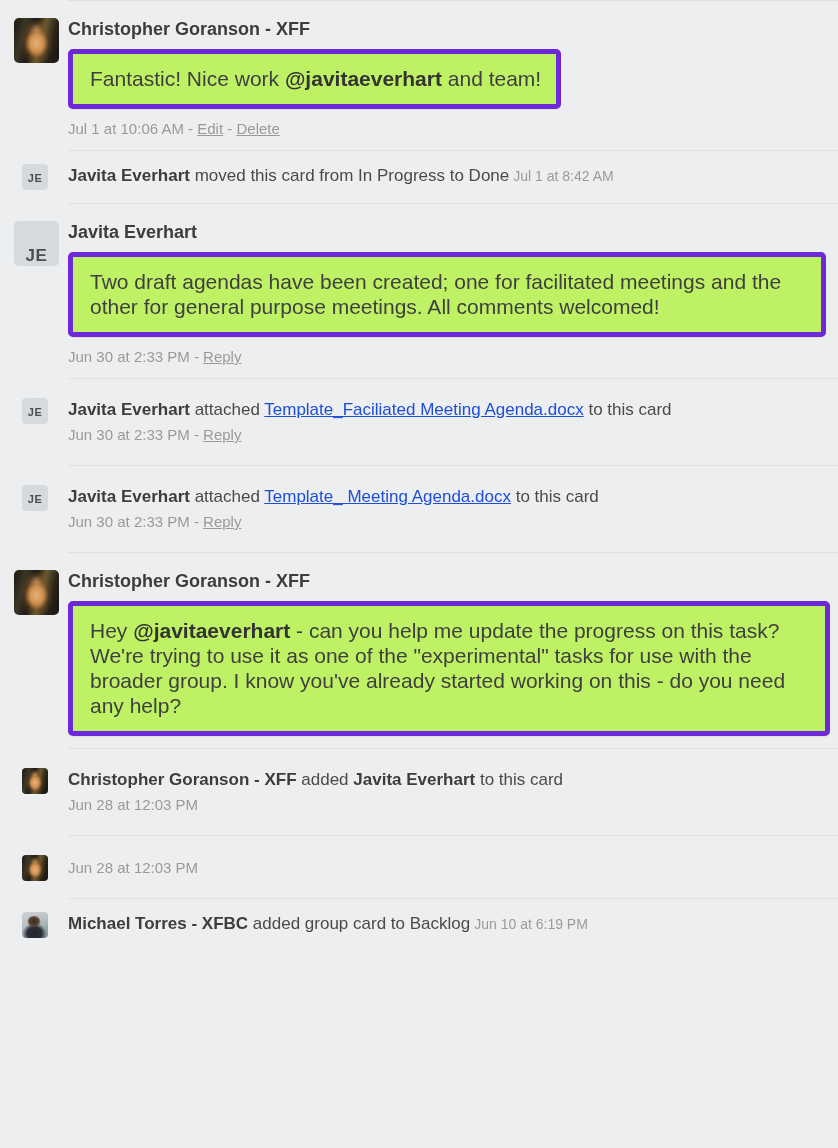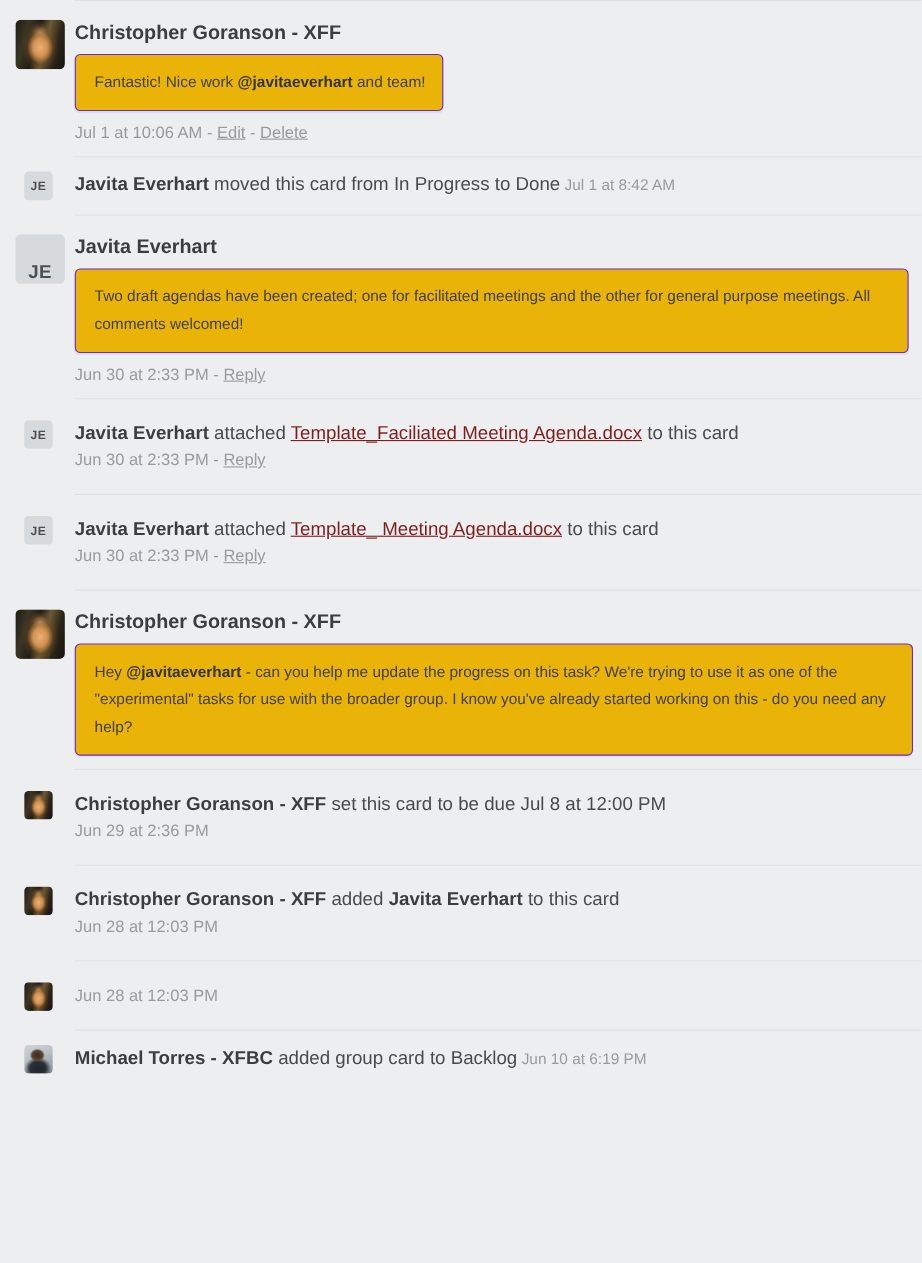--- a/index.html
+++ b/index.html
@@ -77,26 +77,26 @@
   .author {
     font-size: 18px;
     font-weight: bold;
     color: #3d3d3d;
     line-height: 22px;
   }
   .comment-block { padding-top: 18px; padding-bottom: 12px; }
   .comment-block .author { margin-bottom: 9px; }
 
   .bubble {
-    background: #eab308;
-    border: 1px solid #6d28d9;
+    background: #bef264;
+    border: 5px solid #6d28d9;
     border-radius: 5px;
     box-shadow: 0 1px 1px rgba(0,0,0,0.07);
     padding: 12px 15px 13px 17px;
-    font-size: 14px;
+    font-size: 21px;
     line-height: 25px;
     color: #3f3f3f;
     box-sizing: border-box;
   }
   .bubble.fit   { display: inline-block; }
   .bubble.wide  { display: block; margin-right: 8px; }
   .bubble.widest{ display: block; margin-right: 4px; }
   .bubble b { font-weight: bold; color: #333; }
 
   .meta {
@@ -130,21 +130,21 @@
     color: #9a9a9a;
     margin-top: 3px;
     line-height: 20px;
   }
   .action-row .sub a {
     color: #9a9a9a;
     text-decoration: underline;
     cursor: pointer;
   }
   .attach-link {
-    color: #7f1d1d;
+    color: #1d4ed8;
     text-decoration: underline;
     cursor: pointer;
   }
 
   .row-tall   { padding-top: 20px; padding-bottom: 20px; }
   .row-compact{ padding-top: 14px; padding-bottom: 15px; }
 </style>
 </head>
 <body>
 
@@ -188,25 +188,20 @@
     <div><span class="name">Javita Everhart</span><span> attached </span><a class="attach-link">Template_ Meeting Agenda.docx</a><span> to this card</span></div>
     <div class="sub"><span>Jun 30 at 2:33 PM</span><span> - </span><a>Reply</a></div>
   </div>
 
   <div class="entry divided comment-block">
     <div class="avatar big av-chris"></div>
     <div class="author">Christopher Goranson - XFF</div>
     <div class="bubble widest"><span>Hey </span><b>@javitaeverhart</b><span> - can you help me update the progress on this task? We're trying to use it as one of the "experimental" tasks for use with the broader group. I know you've already started working on this - do you need any help?</span></div>
   </div>
 
-  <div class="entry divided action-row row-tall">
-    <div class="avatar small av-chris"></div>
-    <div><span class="name">Christopher Goranson - XFF</span><span> set this card to be due Jul 8 at 12:00 PM</span></div>
-    <div class="sub">Jun 29 at 2:36 PM</div>
-  </div>
 
   <div class="entry divided action-row row-tall">
     <div class="avatar small av-chris"></div>
     <div><span class="name">Christopher Goranson - XFF</span><span> added </span><span class="name">Javita Everhart</span><span> to this card</span></div>
     <div class="sub">Jun 28 at 12:03 PM</div>
   </div>
 
   <div class="entry divided action-row row-tall">
     <div class="avatar small av-chris"></div>
     <div class="sub">Jun 28 at 12:03 PM</div>

